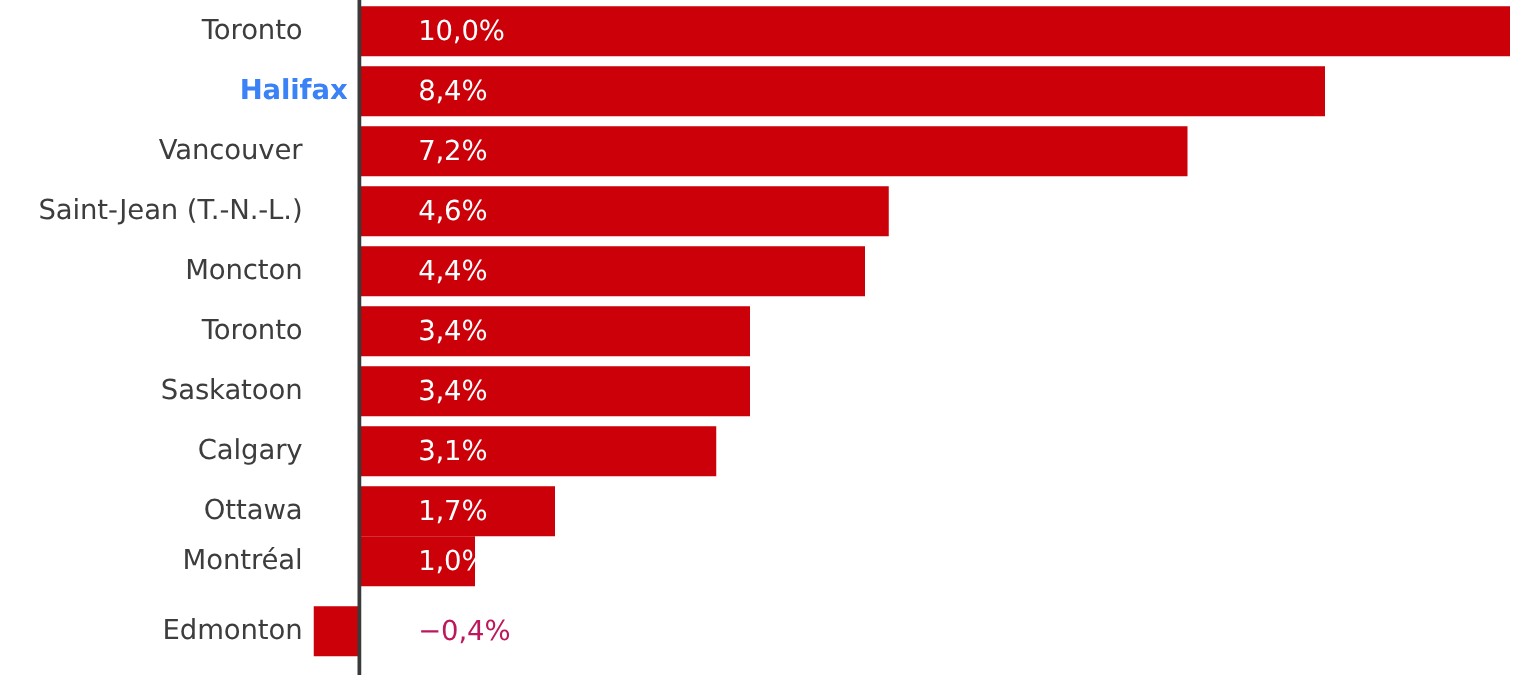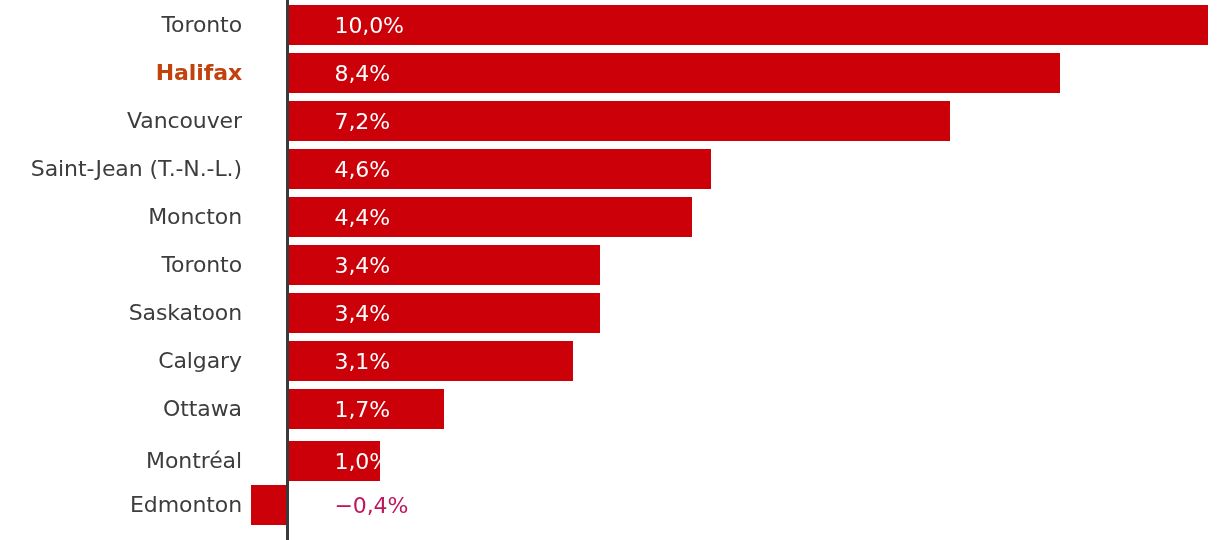--- a/index.html
+++ b/index.html
@@ -47,21 +47,22 @@
     height: 40px;
     line-height: 40px;
     text-align: right;
     font-size: 22px;
     color: #3d3d3d;
     white-space: nowrap;
     letter-spacing: -0.1px;
   }
   .cat-label.highlight {
     font-weight: bold;
-    color: #c2410c;
+    color: #3b82f6;
+    padding-left: 36px;
   }
 
   .bar {
     position: absolute;
     top: 0;
     height: 40px;
     background: #cc0008;
   }
 
   .val-label {
@@ -125,21 +126,21 @@
       <div class="row" style="top: 341px;">
         <div class="cat-label">Calgary</div>
         <div class="bar" style="left: 287.5px; width: 285.2px; background: rgb(204, 0, 8);"></div>
         <div class="val-label inside" style="left: 297.5px;">3,1%</div>
       </div>
       <div class="row" style="top: 389px;">
         <div class="cat-label">Ottawa</div>
         <div class="bar" style="left: 287.5px; width: 156.4px; background: rgb(204, 0, 8);"></div>
         <div class="val-label inside" style="left: 297.5px;">1,7%</div>
       </div>
-      <div class="row" style="top: 441px;">
+      <div class="row" style="top: 429px;">
         <div class="cat-label">Montréal</div>
         <div class="bar" style="left: 287.5px; width: 92px; background: rgb(204, 0, 8);"></div>
         <div class="val-label inside" style="left: 297.5px;">1,0%</div>
       </div>
       <div class="row" style="top: 485px;">
         <div class="cat-label">Edmonton</div>
         <div class="bar" style="left: 250.7px; width: 36.8px; background: rgb(204, 0, 8);"></div>
         <div class="val-label outside" style="left: 297.5px;">−0,4%</div>
       </div>
     </div>

